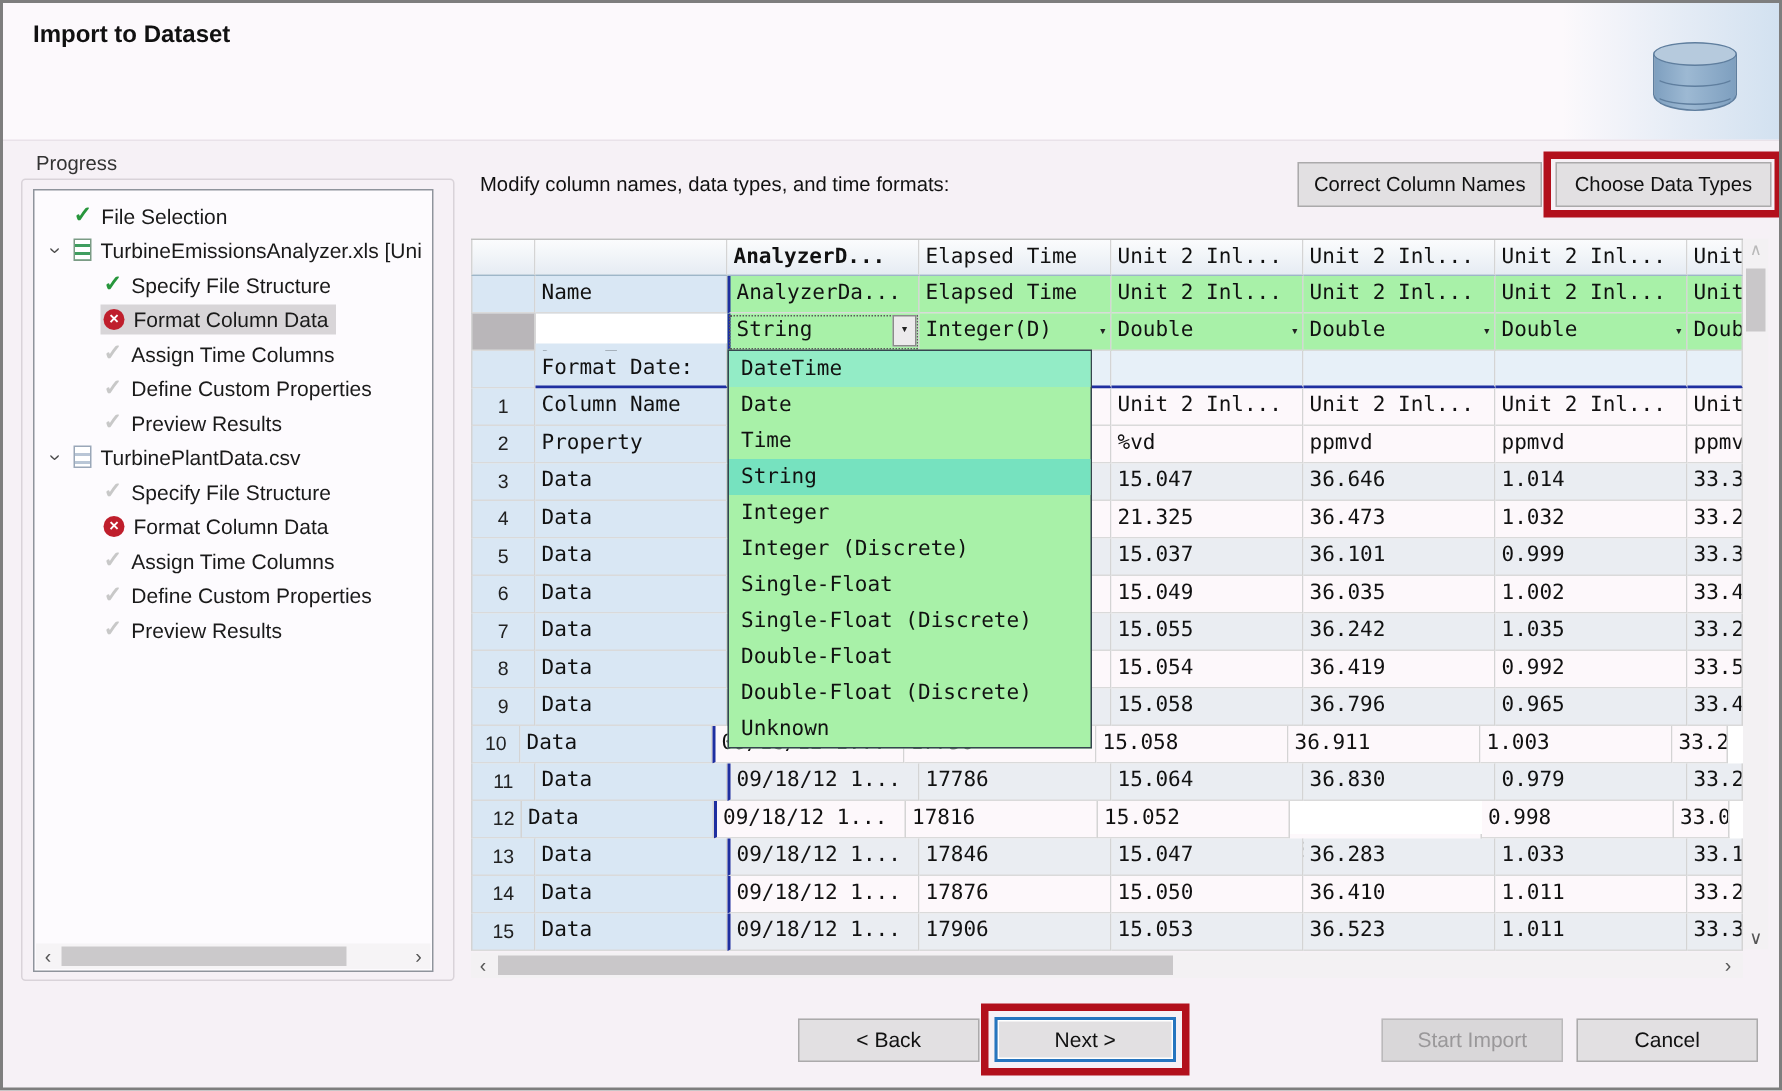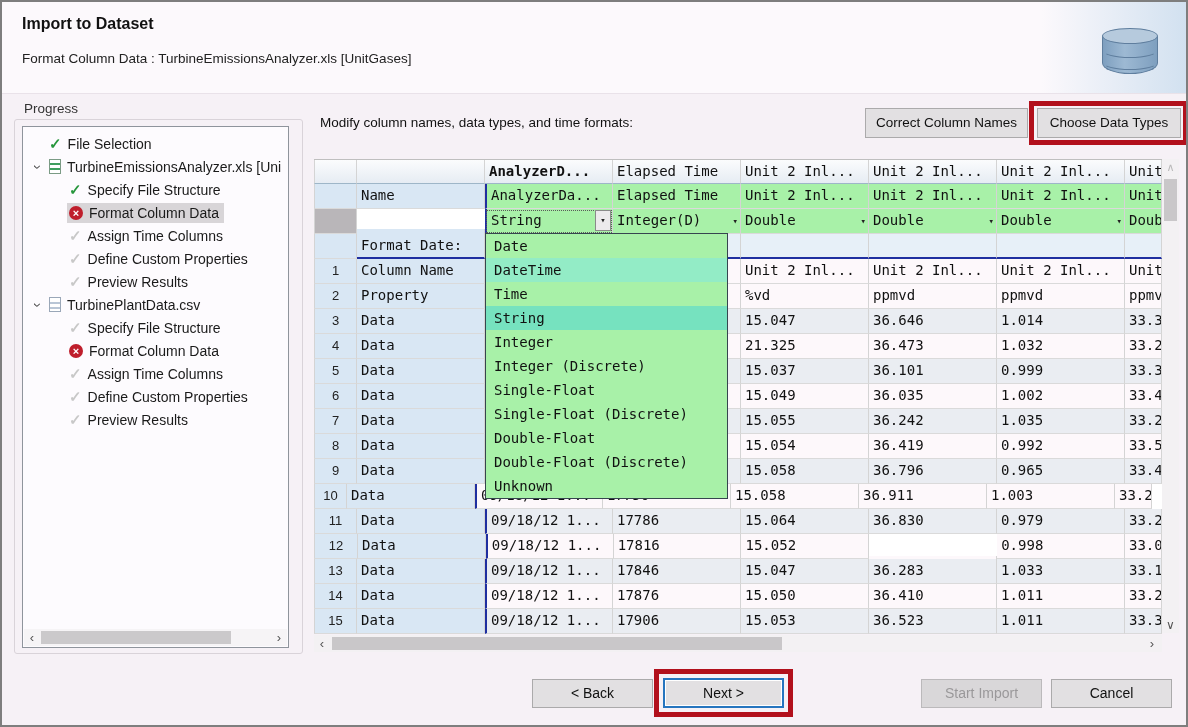--- a/index.html
+++ b/index.html
@@ -102,21 +102,20 @@
   .fbtn.start{left:919px;background:#d9d7d9;border-color:#bbb9bb;color:#9a989a;}
   .fbtn.cancel{left:1049px;}
 </style>
 </head>
 <body>
 
 <div class="dialog">
   <div class="hdr-strip">
     <div class="corner-grad"></div>
     <div class="title">Import to Dataset</div>
-    <div class="subtitle">Format Column Data : TurbineEmissionsAnalyzer.xls [UnitGases]</div>
     <div class="db-icon">
       <div class="db-body"></div>
       <div class="db-sep" style="top:14px;"></div>
       <div class="db-sep" style="top:26px;"></div>
       <div class="db-top"></div>
     </div>
   </div>
 
   <div class="group-label">Progress</div>
   <div class="groupbox"></div>
@@ -361,21 +360,21 @@
           <div class="t-c num" style="width: 43px;">11</div>
           <div class="t-c lab" style="width: 128px;">Data</div>
           <div class="t-c bl val" style="width: 128px;">09/18/12 1...</div>
           <div class="t-c val" style="width: 128px;">17786</div>
           <div class="t-c val" style="width: 128px;">15.064</div>
           <div class="t-c val" style="width: 128px;">36.830</div>
           <div class="t-c val" style="width: 128px;">0.979</div>
           <div class="t-c val" style="width: 37px;">33.20</div>
         </div>
         <div class="t-row r-data pk">
-          <div class="t-c num" style="width: 44px;">12</div>
+          <div class="t-c num" style="width: 34px; text-align: right;">12</div>
           <div class="t-c lab" style="width: 128px;">Data</div>
           <div class="t-c bl val" style="width: 128px;">09/18/12 1...</div>
           <div class="t-c val" style="width: 128px;">17816</div>
           <div class="t-c val" style="width: 128px;">15.052</div>
           <div class="t-c val" style="width: 128px; margin-top: 22px;">36.444</div>
           <div class="t-c val" style="width: 128px;">0.998</div>
           <div class="t-c val" style="width: 37px;">33.08</div>
         </div>
         <div class="t-row r-data gr">
           <div class="t-c num" style="width: 43px;">13</div>
@@ -412,22 +411,22 @@
       <span class="up">∧</span>
       <div class="thumb"></div>
       <span class="down">∨</span>
     </div>
     <div class="hscroll">
       <span class="sb-ar" style="left:0;">‹</span>
       <div class="thumb"></div>
       <span class="sb-ar" style="right:2px;">›</span>
     </div>
     <div class="dropdown">
+        <div class="dd-item hov">DateTime</div>
         <div class="dd-item">Date</div>
-        <div class="dd-item hov">DateTime</div>
         <div class="dd-item">Time</div>
         <div class="dd-item sel">String</div>
         <div class="dd-item">Integer</div>
         <div class="dd-item">Integer (Discrete)</div>
         <div class="dd-item">Single-Float</div>
         <div class="dd-item">Single-Float (Discrete)</div>
         <div class="dd-item">Double-Float</div>
         <div class="dd-item">Double-Float (Discrete)</div>
         <div class="dd-item">Unknown</div>
       </div>

